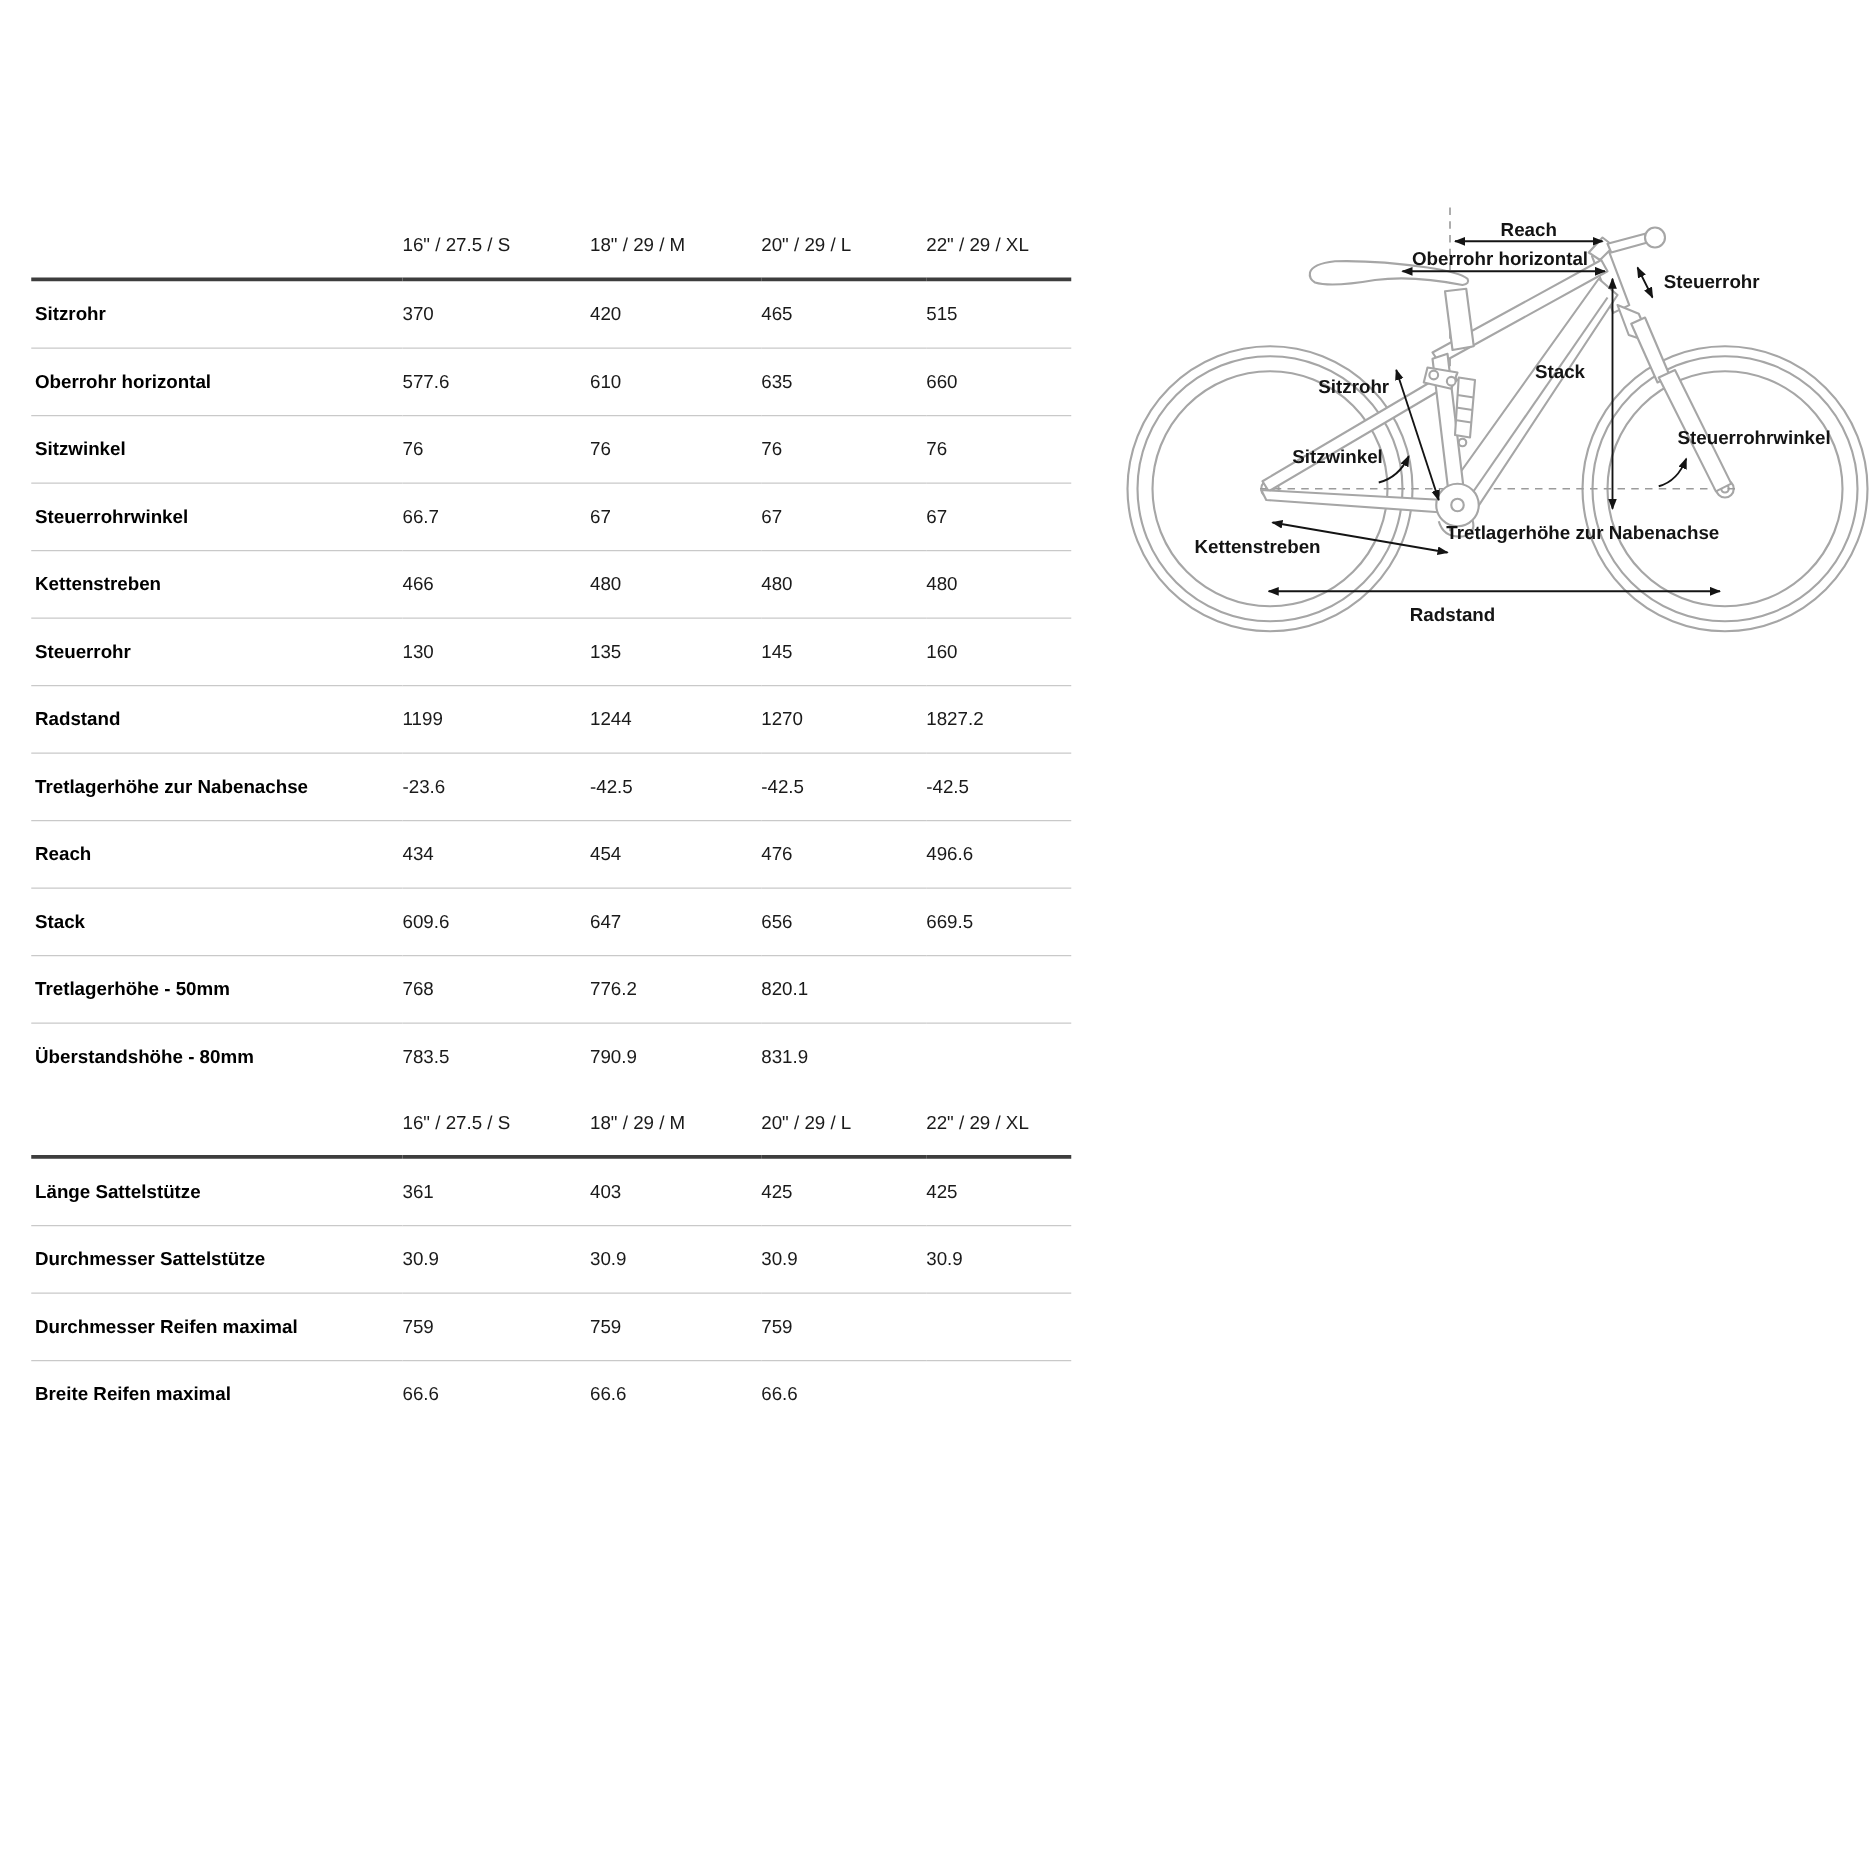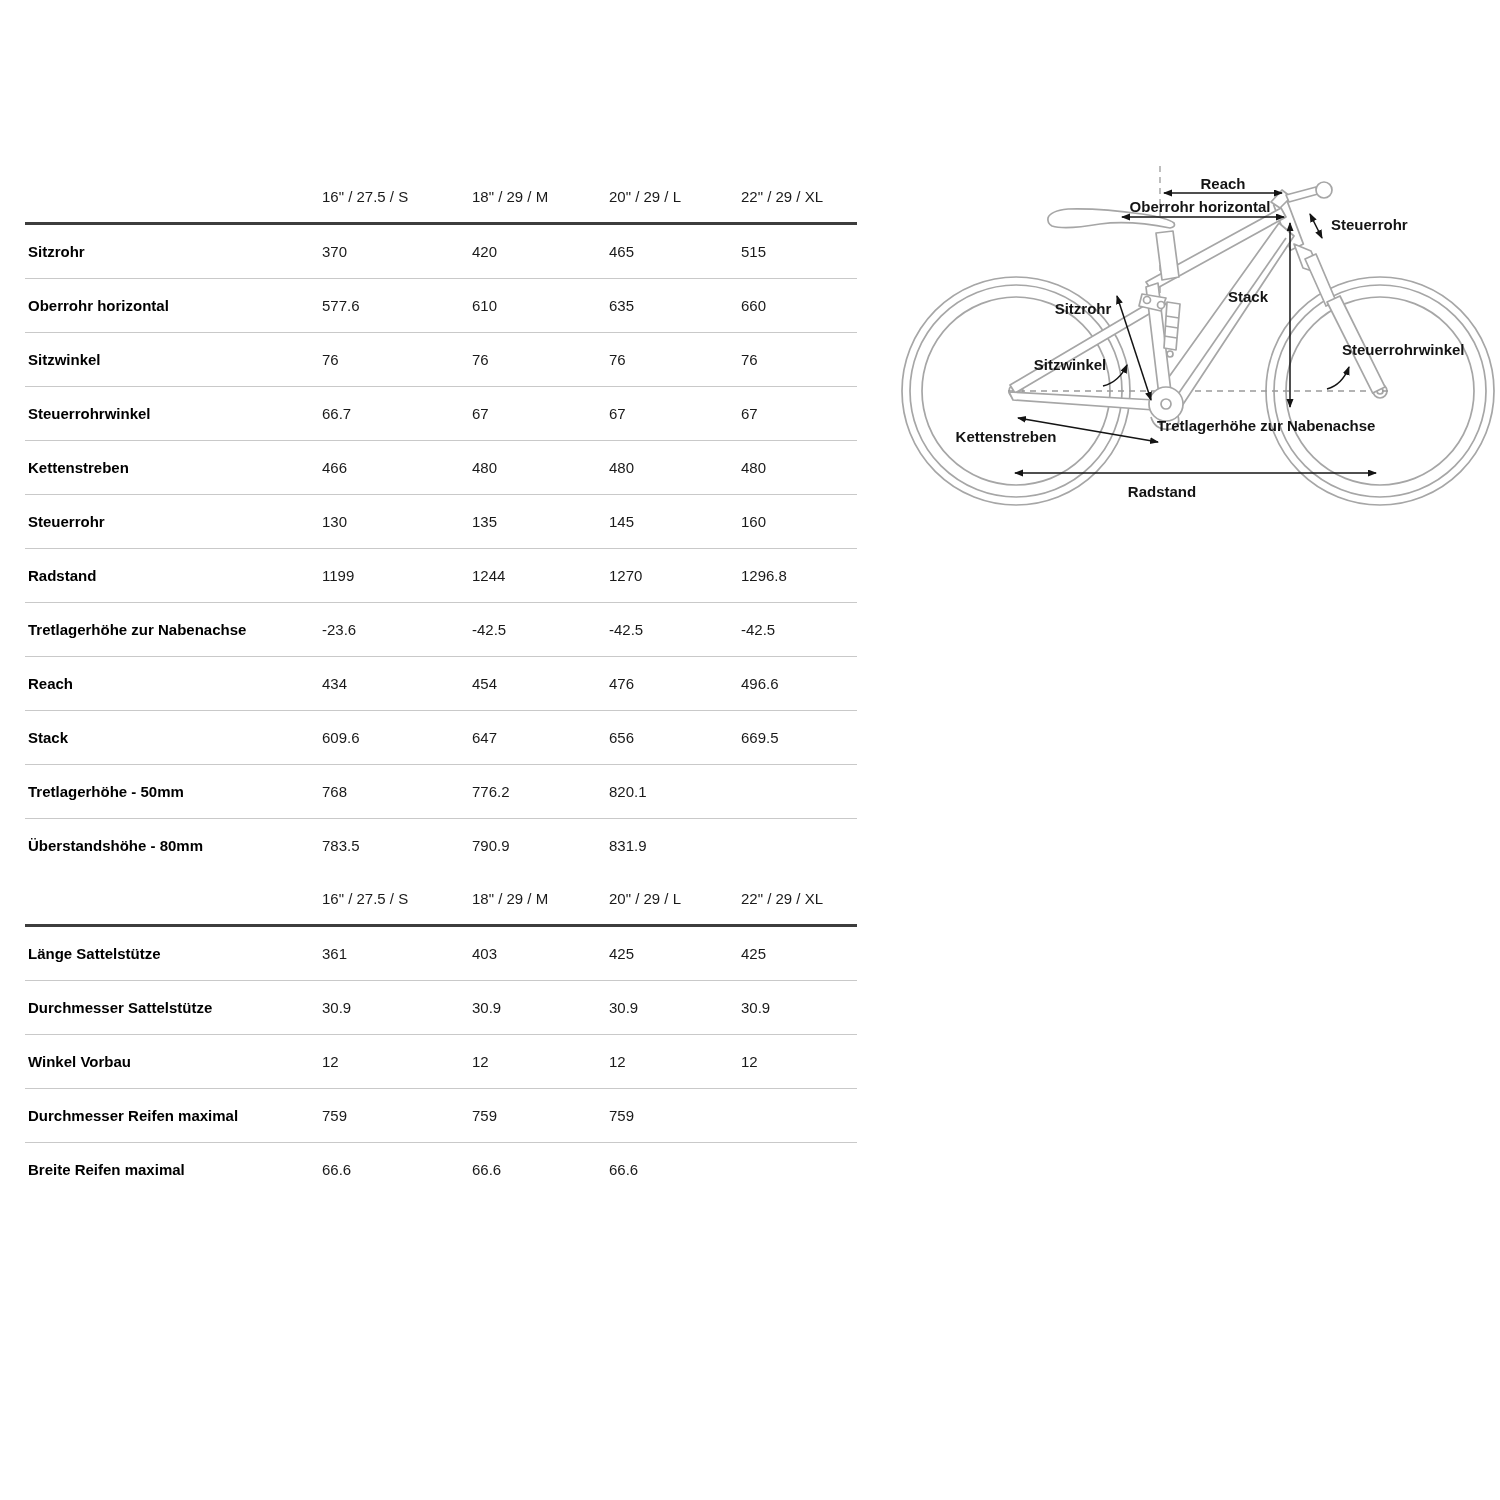--- a/index.html
+++ b/index.html
@@ -90,21 +90,21 @@
           <td>130</td>
           <td>135</td>
           <td>145</td>
           <td>160</td>
         </tr>
         <tr>
           <th>Radstand</th>
           <td>1199</td>
           <td>1244</td>
           <td>1270</td>
-          <td>1296.8</td>
+          <td>1827.2</td>
         </tr>
         <tr>
           <th>Tretlagerhöhe zur Nabenachse</th>
           <td>-23.6</td>
           <td>-42.5</td>
           <td>-42.5</td>
           <td>-42.5</td>
         </tr>
         <tr>
           <th>Reach</th>
@@ -151,27 +151,20 @@
           <td>403</td>
           <td>425</td>
           <td>425</td>
         </tr>
         <tr>
           <th>Durchmesser Sattelstütze</th>
           <td>30.9</td>
           <td>30.9</td>
           <td>30.9</td>
           <td>30.9</td>
-        </tr>
-        <tr>
-          <th>Winkel Vorbau</th>
-          <td>12</td>
-          <td>12</td>
-          <td>12</td>
-          <td>12</td>
         </tr>
         <tr>
           <th>Durchmesser Reifen maximal</th>
           <td>759</td>
           <td>759</td>
           <td>759</td>
           <td></td>
         </tr>
         <tr class="no-sep">
           <th>Breite Reifen maximal</th>

